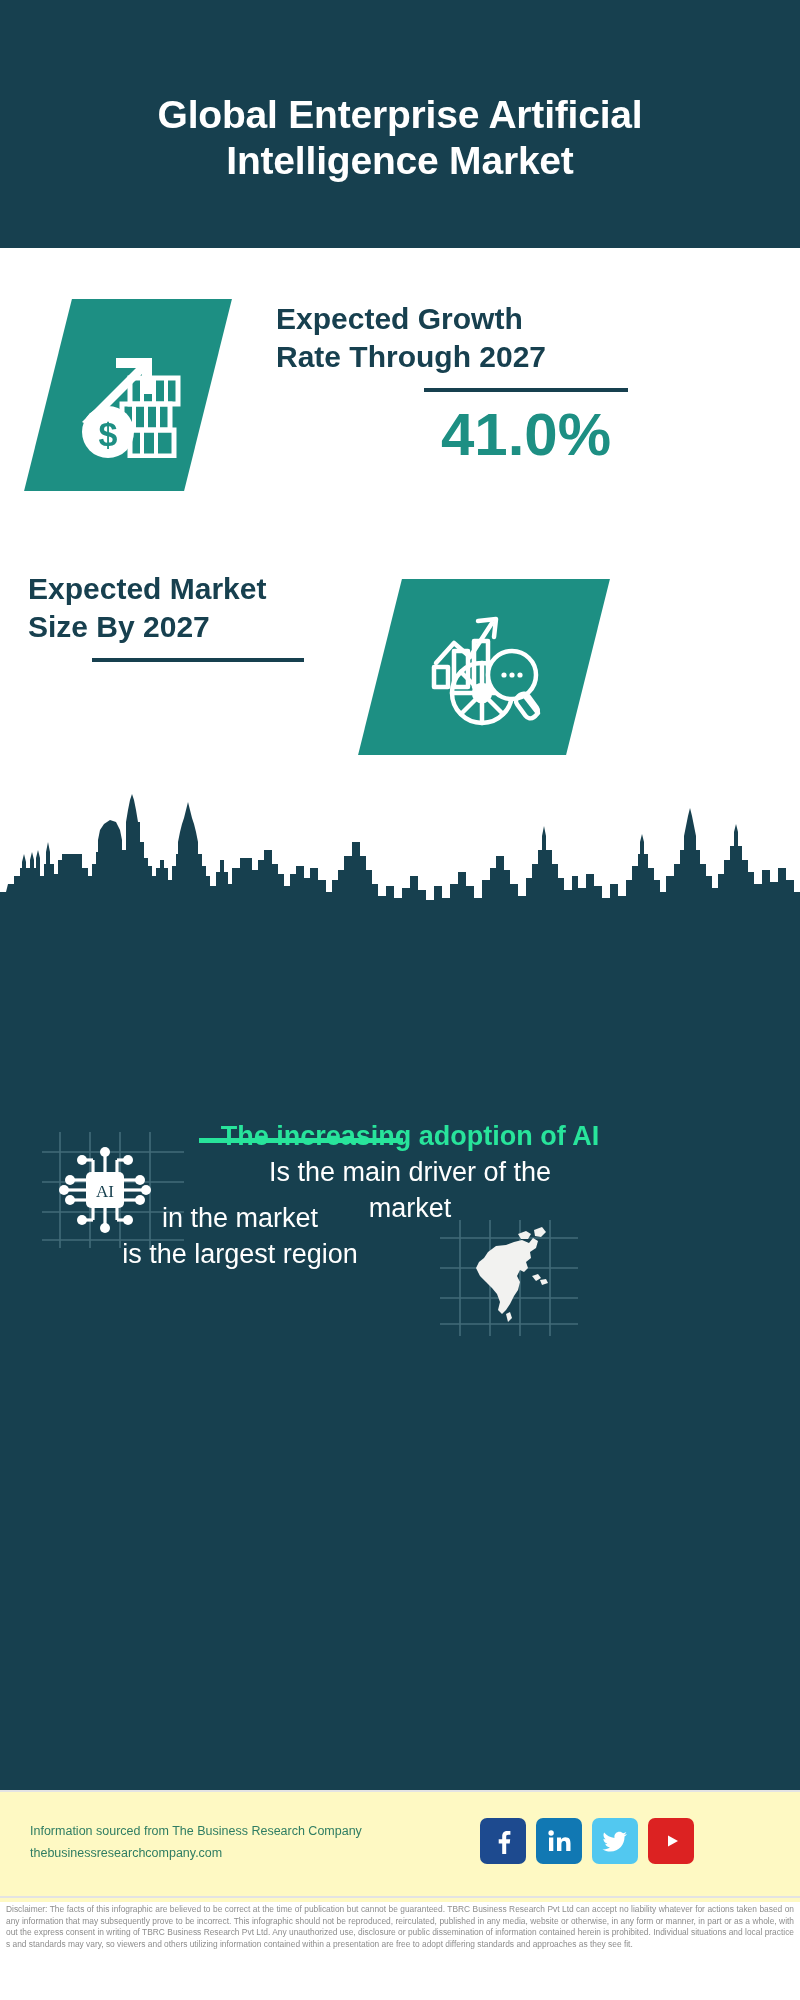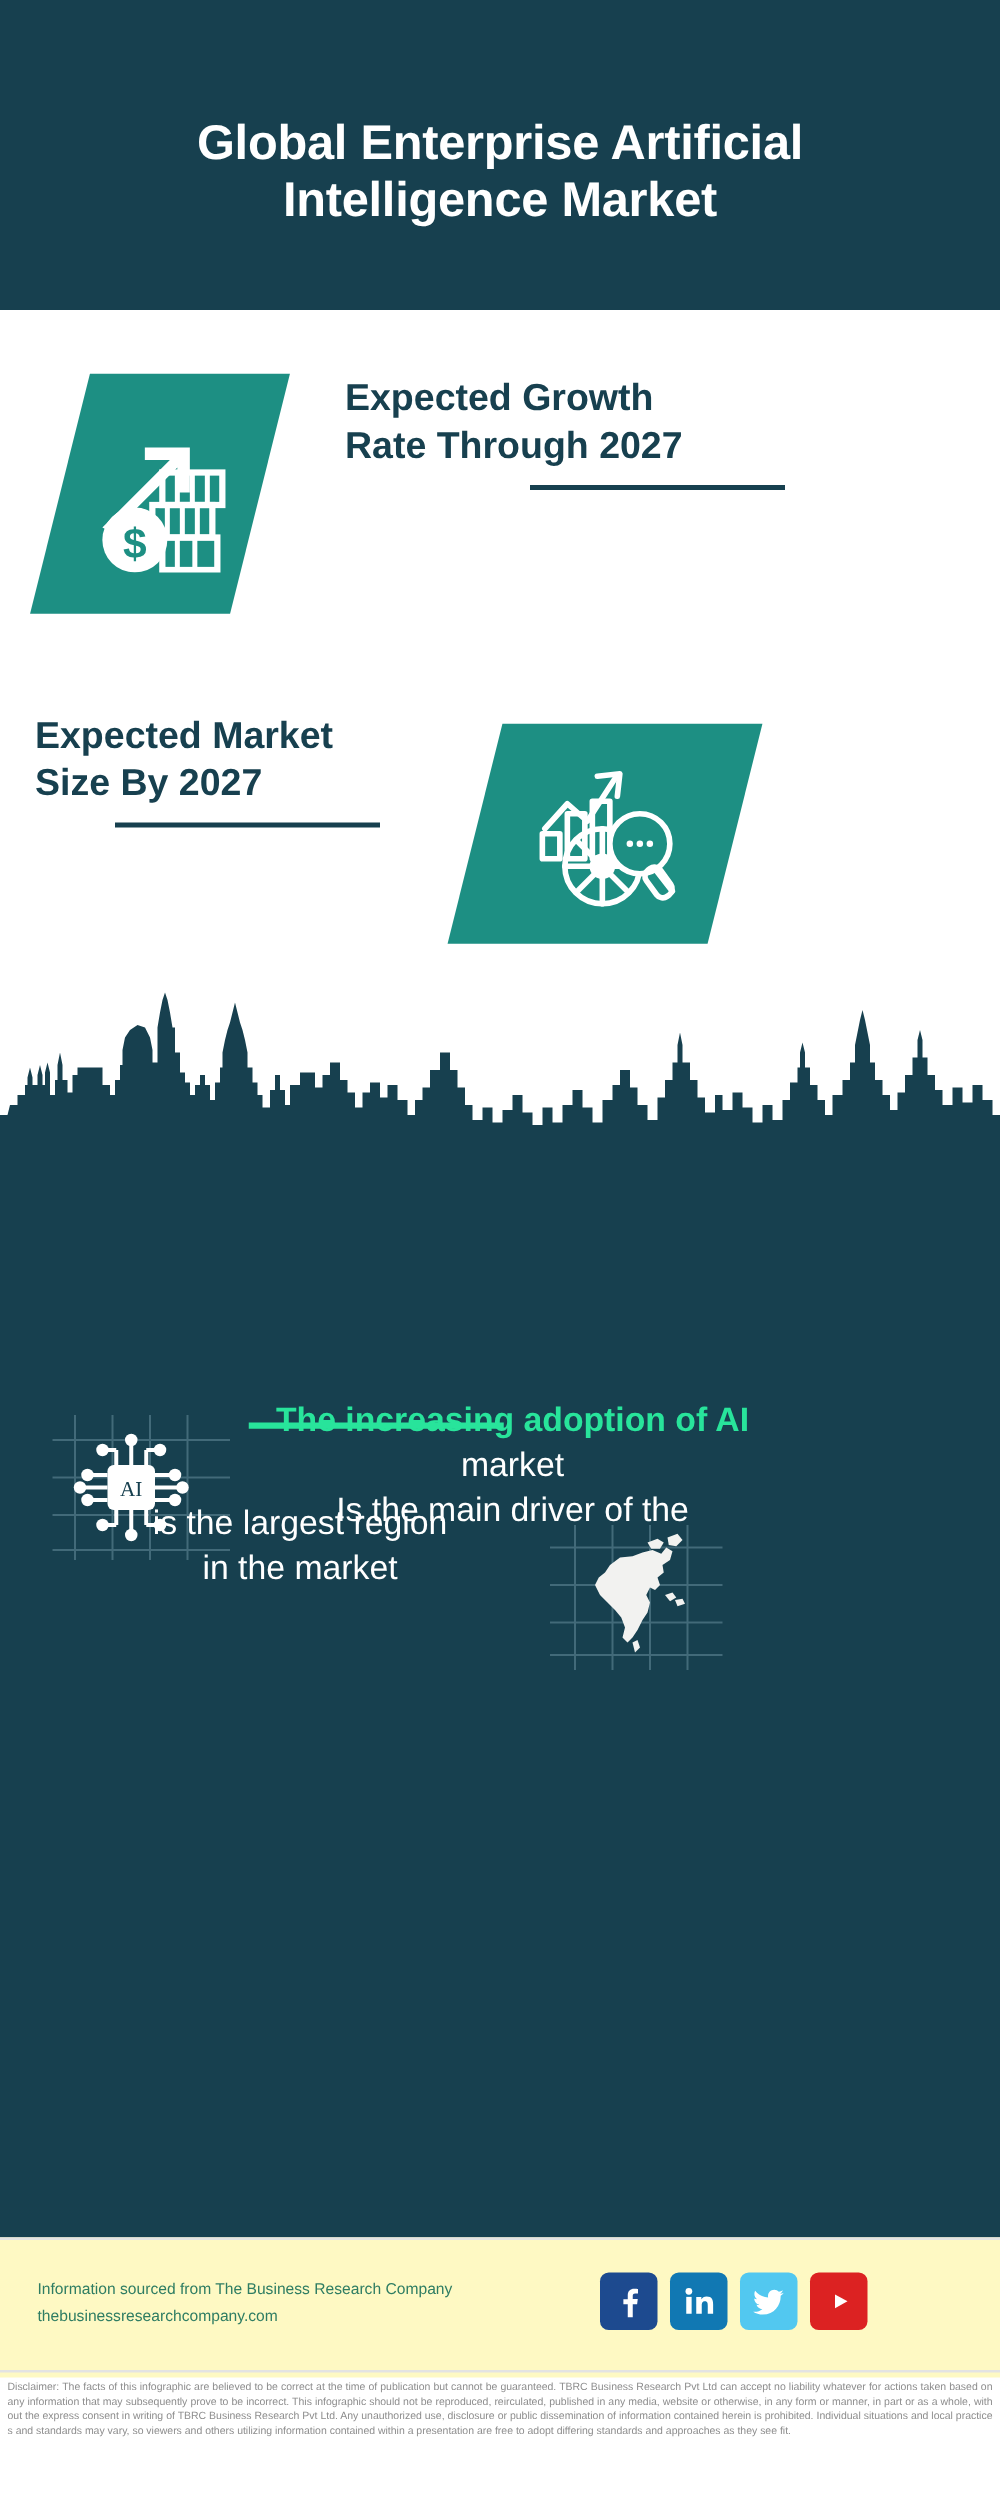--- a/index.html
+++ b/index.html
@@ -159,20 +159,21 @@
       </svg>
     </span>
   </div>
 
   <div class="growth-block">
     <div class="stat-label">
       <span>Expected Growth</span><br>
       <span>Rate Through 2027</span>
     </div>
     <div class="stat-rule"></div>
+    <div class="stat-value">41.0%</div>
   </div>
 
   <div class="market-block">
     <div class="stat-label">
       <span>Expected Market</span><br>
       <span>Size By 2027</span>
     </div>
     <div class="stat-rule"></div>
   </div>
 
@@ -293,29 +294,29 @@
           <circle cx="108" cy="60" r="5"></circle>
           <circle cx="102" cy="70" r="5"></circle>
         <rect x="48" y="42" width="38" height="36" rx="5"></rect>
       </g>
       <text x="67" y="67" font-family="Liberation Serif, serif" font-size="17" fill="#17404f" text-anchor="middle">AI</text>
     </svg>
   </span>
 
   <div class="driver-text">
     <span class="hl-green">The increasing adoption of AI</span>
+    <span class="sub-white">Is the main driver of the</span>
     <span class="sub-white">market</span>
-    <span class="sub-white">Is the main driver of the</span>
   </div>
 
   <div class="mid-rule"></div>
 
   <div class="region-text">
+    <span class="sub-white">in the market</span>
     <span class="sub-white">is the largest region</span>
-    <span class="sub-white">in the market</span>
   </div>
 
   <span class="grid-icon region-icon">
     <svg width="150" height="120" viewBox="0 0 150 120">
       <g stroke="#4a7380" stroke-width="1.6" opacity="0.85">
         <line x1="28" y1="2" x2="28" y2="118"></line>
         <line x1="58" y1="2" x2="58" y2="118"></line>
         <line x1="88" y1="2" x2="88" y2="118"></line>
         <line x1="118" y1="2" x2="118" y2="118"></line>
         <line x1="8" y1="20" x2="146" y2="20"></line>

